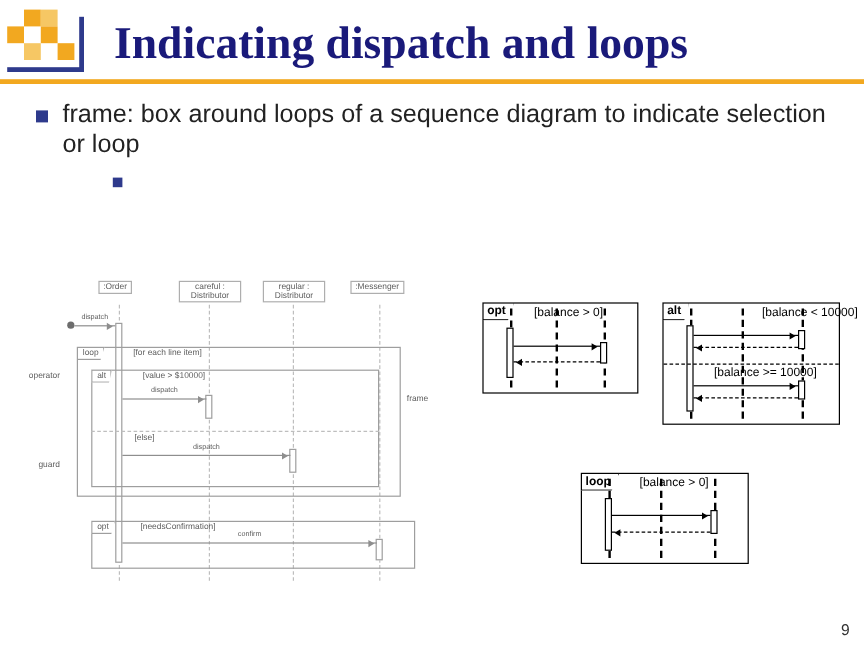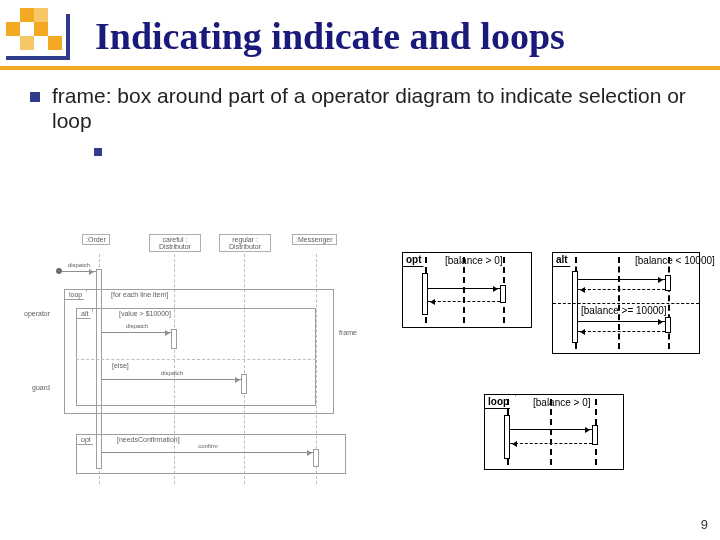--- a/index.html
+++ b/index.html
@@ -158,27 +158,27 @@
   <div class="sq" style="top:2px;left:14px;background:#f2a820;"></div>
   <div class="sq" style="top:2px;left:28px;background:#f6c764;"></div>
   <div class="sq" style="top:16px;left:0px;background:#f2a820;"></div>
   <div class="sq" style="top:16px;left:28px;background:#f2a820;"></div>
   <div class="sq" style="top:30px;left:14px;background:#f6c764;"></div>
   <div class="sq" style="top:30px;left:42px;background:#f2a820;"></div>
   <div style="position:absolute;top:8px;left:60px;height:44px;border-left:4px solid #2e3a8c;"></div>
   <div style="position:absolute;top:50px;left:0;width:64px;border-top:4px solid #2e3a8c;"></div>
 </div>
 
-<h1 class="title">Indicating indicate and loops</h1>
+<h1 class="title">Indicating dispatch and loops</h1>
 <div class="title-underline"></div>
 
 <div class="body-text">
   <div class="bullet">
     <span class="mk"></span>
-    <span>frame: box around part of a operator diagram to indicate selection or loop</span>
+    <span>frame: box around loops of a sequence diagram to indicate selection or loop</span>
   </div>
   <div class="sub-list">
     <div class="sub-bullet">
       <span class="mk2"></span>
     </div>
   </div>
 </div>
 
 <div class="diagrams-area">
 
@@ -253,21 +253,21 @@
     <div class="cond" style="left:42px;top:2px;padding-left:40px;">[balance &lt; 10000]</div>
     <div class="ll" style="left:22px;"></div>
     <div class="ll" style="left:65px;"></div>
     <div class="ll" style="left:115px;"></div>
     <div class="bar" style="left:19px;top:18px;height:72px;"></div>
     <div class="bar" style="left:112px;top:22px;height:16px;"></div>
     <div class="bar" style="left:112px;top:64px;height:16px;"></div>
     <div class="arrow" style="left:25px;top:26px;width:87px;"></div>
     <div class="arrow rev" style="left:25px;top:36px;width:87px;border-top-style:dashed;"></div>
     <div class="dash" style="left:0;top:50px;width:100%;"></div>
-    <div class="cond" style="left:28px;top:52px;">[balance &gt;= 10000]</div>
+    <div class="cond" style="left:42px;top:52px;">[balance &gt;= 10000]</div>
     <div class="arrow" style="left:25px;top:68px;width:87px;"></div>
     <div class="arrow rev" style="left:25px;top:78px;width:87px;border-top-style:dashed;"></div>
   </div>
 
   <div class="mini" style="left:450px;top:160px;width:140px;height:76px;">
     <div class="tag">loop</div>
     <div class="cond" style="left:48px;top:2px;">[balance &gt; 0]</div>
     <div class="ll" style="left:22px;"></div>
     <div class="ll" style="left:65px;"></div>
     <div class="ll" style="left:110px;"></div>

